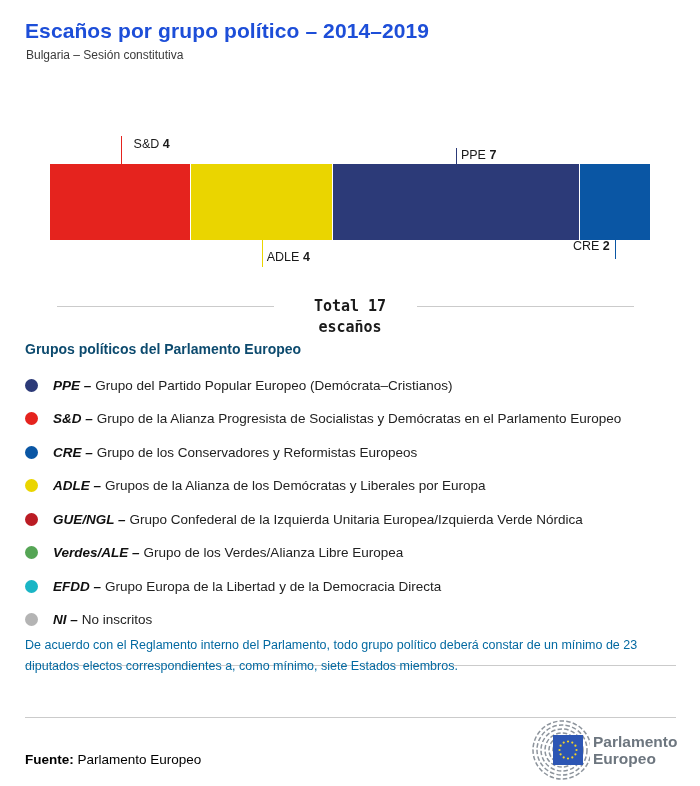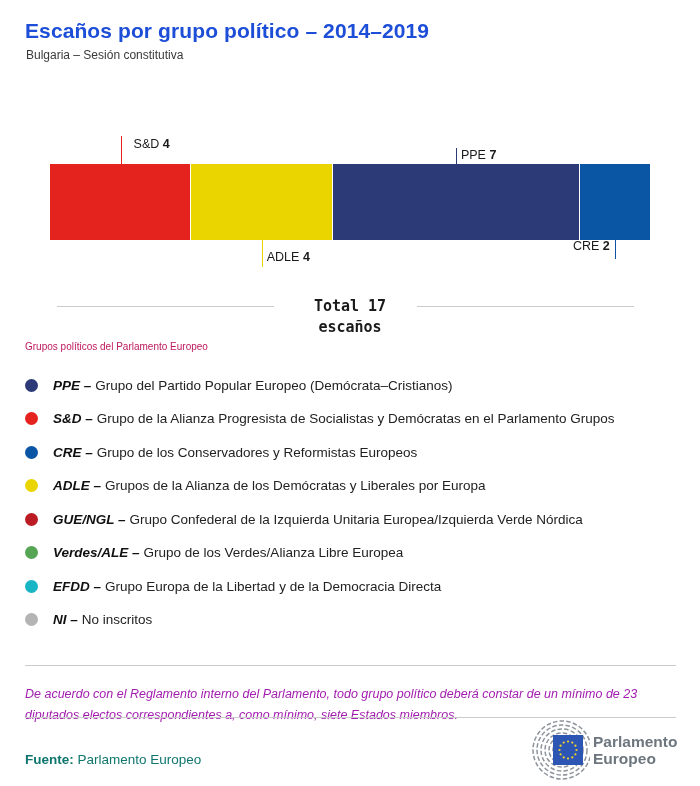--- a/index.html
+++ b/index.html
@@ -11,28 +11,28 @@
   .bar{position:absolute;left:50px;top:164px;width:600px;height:76px;display:flex;}
   .seg{height:100%;}
   .tick{position:absolute;width:1.5px;}
   .co-label{position:absolute;font-size:12.5px;color:#1a1a1a;white-space:nowrap;}
   .co-label b{font-weight:700;}
 
   .hline{position:absolute;height:1px;background:#cbcbcb;}
   .total-text{position:absolute;left:280px;top:296px;width:140px;text-align:center;
               font-family:"DejaVu Sans Mono",monospace;font-weight:700;font-size:15px;line-height:21px;color:#1a1a1a;}
 
-  .legend-heading{position:absolute;left:25px;top:341px;font-size:10px;font-weight:400;color:#be185d;}
+  .legend-heading{position:absolute;left:25px;top:341px;font-size:14px;font-weight:700;color:#0c4a6e;}
   .legend-row{position:absolute;left:25px;height:26px;display:flex;align-items:center;}
   .dot{width:13px;height:13px;border-radius:50%;margin-right:15px;flex:0 0 13px;}
   .legend-text{font-size:13.5px;color:#222;white-space:nowrap;}
   .legend-text b{font-weight:700;color:#111;margin-right:4px;font-style:italic;}
 
-  .footnote{position:absolute;left:25px;top:684px;font-size:12.5px;line-height:20.5px;color:#a21caf;font-style:italic;}
-  .source{position:absolute;left:25px;top:752px;font-size:13.5px;color:#0f766e;}
+  .footnote{position:absolute;left:25px;top:635px;font-size:12.5px;line-height:20.5px;color:#0369a1;}
+  .source{position:absolute;left:25px;top:752px;font-size:13.5px;color:#000000;}
   .source b{font-weight:700;}
 
   .logo{position:absolute;left:520px;top:719px;width:170px;height:62px;}
   .logo-text{position:absolute;left:73px;top:15px;font-size:15.5px;line-height:16.5px;
              font-weight:700;color:#6d767f;}
 </style>
 </head>
 <body>
 
 <div class="page">
@@ -65,21 +65,21 @@
   </div>
 
   <div class="legend-heading">Grupos políticos del Parlamento Europeo</div>
   <div id="legend">
       <div class="legend-row" style="top: 372px;">
         <span class="dot" style="background: rgb(44, 58, 120);"></span>
         <span class="legend-text"><b>PPE –</b><span>Grupo del Partido Popular Europeo (Demócrata–Cristianos)</span></span>
       </div>
       <div class="legend-row" style="top: 405.5px;">
         <span class="dot" style="background: rgb(229, 35, 30);"></span>
-        <span class="legend-text"><b>S&amp;D –</b><span>Grupo de la Alianza Progresista de Socialistas y Demócratas en el Parlamento Grupos</span></span>
+        <span class="legend-text"><b>S&amp;D –</b><span>Grupo de la Alianza Progresista de Socialistas y Demócratas en el Parlamento Europeo</span></span>
       </div>
       <div class="legend-row" style="top: 439px;">
         <span class="dot" style="background: rgb(10, 86, 164);"></span>
         <span class="legend-text"><b>CRE –</b><span>Grupo de los Conservadores y Reformistas Europeos</span></span>
       </div>
       <div class="legend-row" style="top: 472.5px;">
         <span class="dot" style="background: rgb(234, 213, 0);"></span>
         <span class="legend-text"><b>ADLE –</b><span>Grupos de la Alianza de los Demócratas y Liberales por Europa</span></span>
       </div>
       <div class="legend-row" style="top: 506px;">

